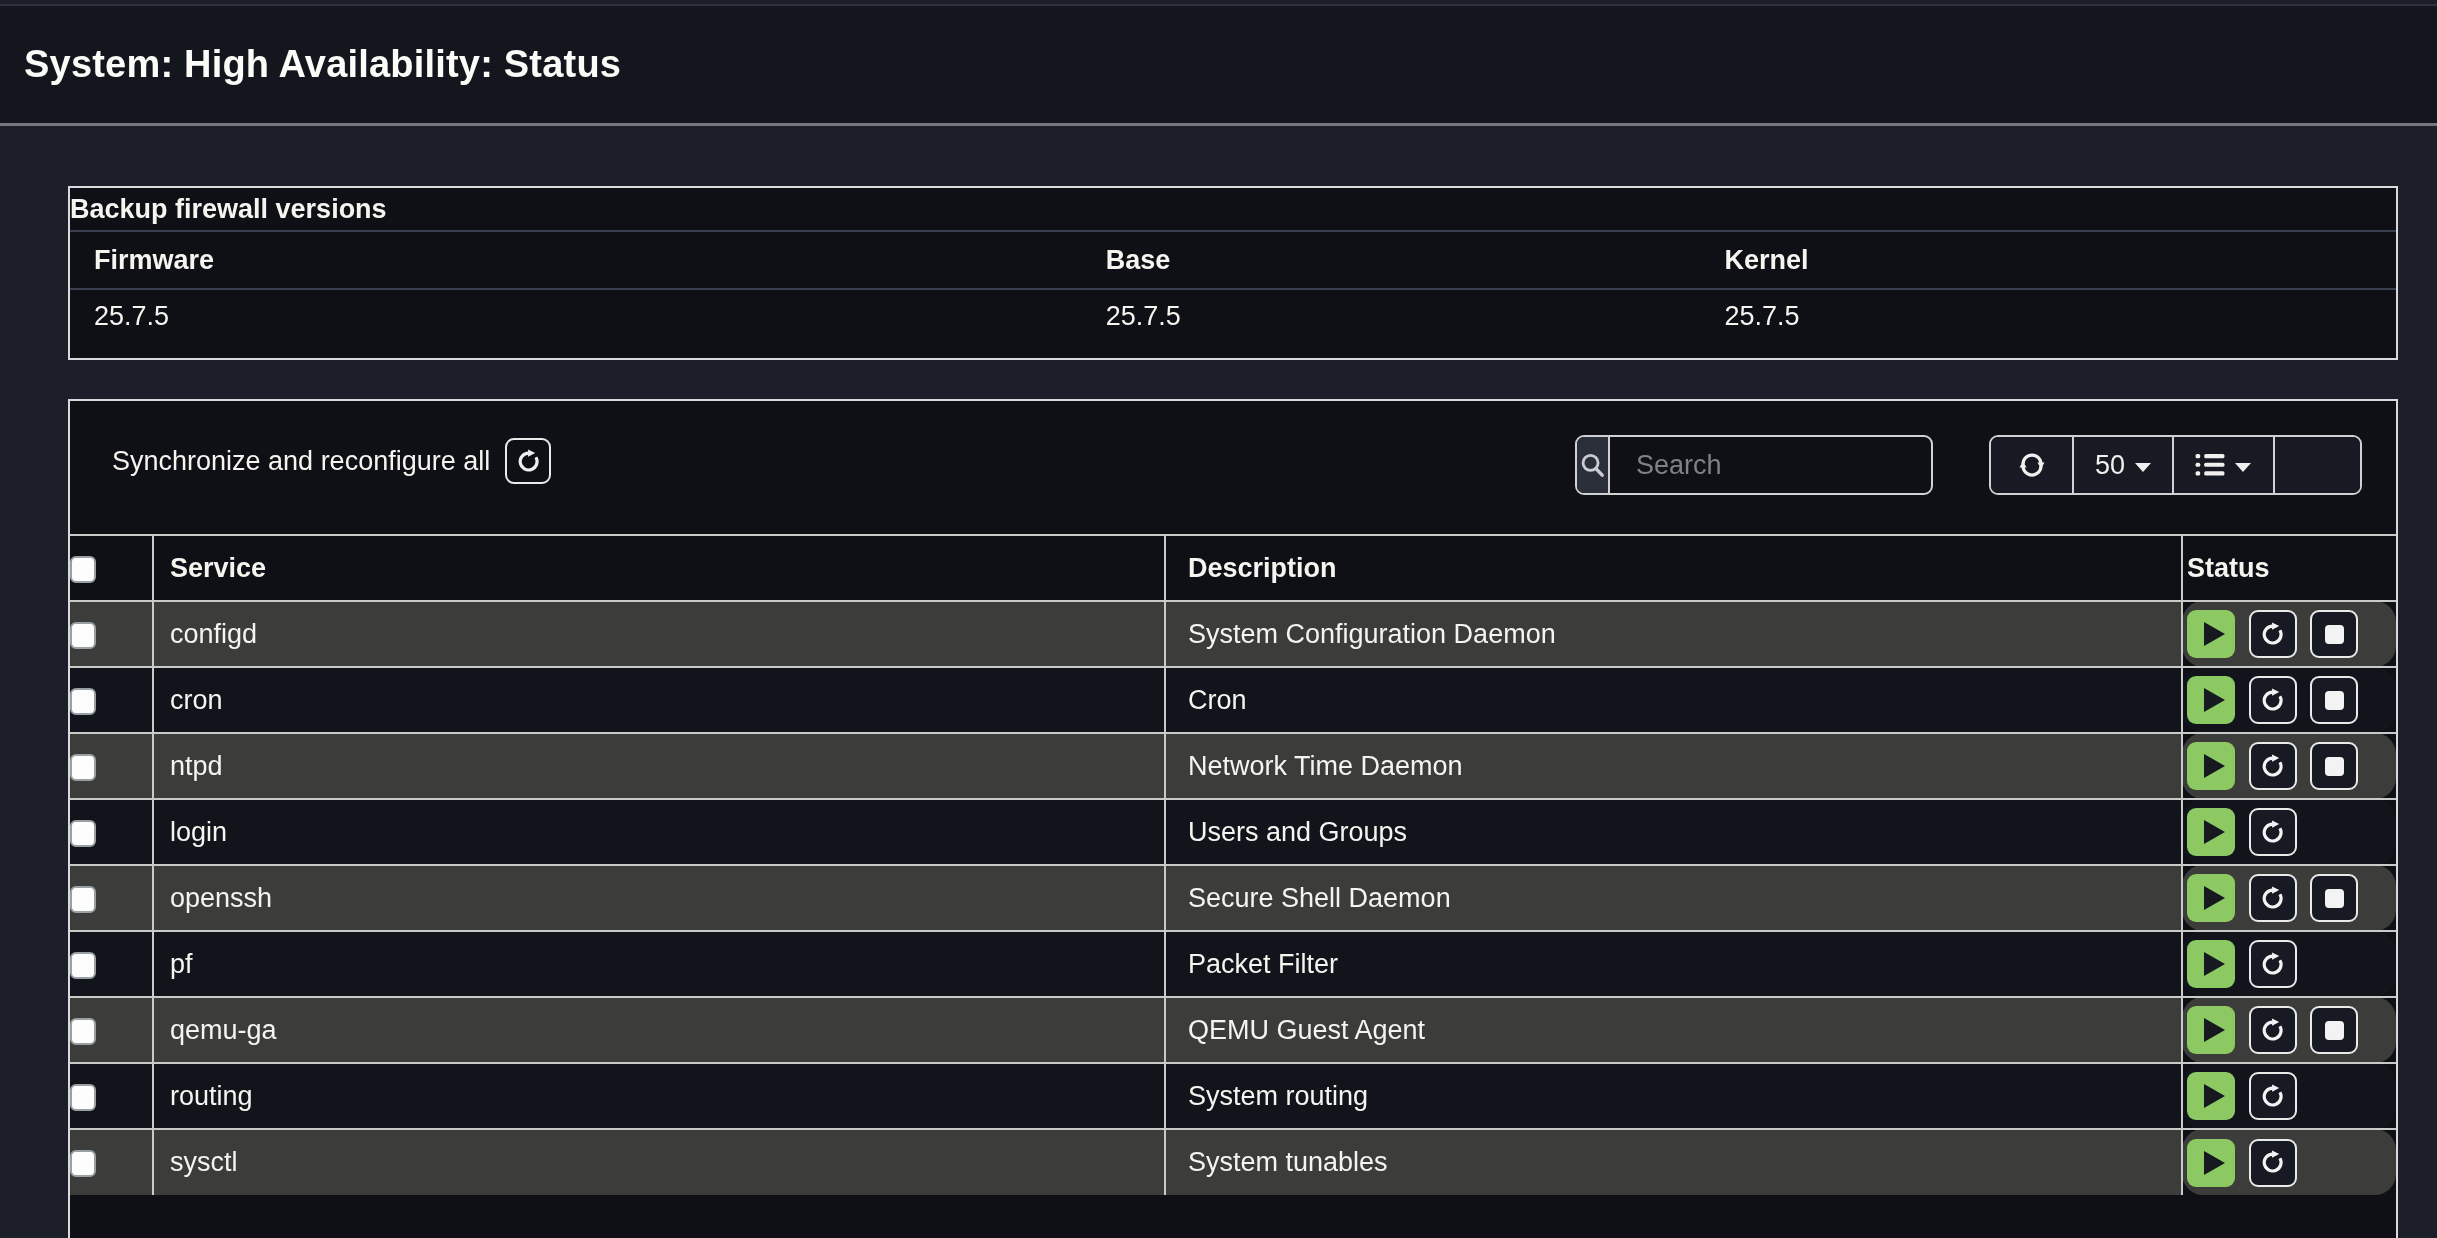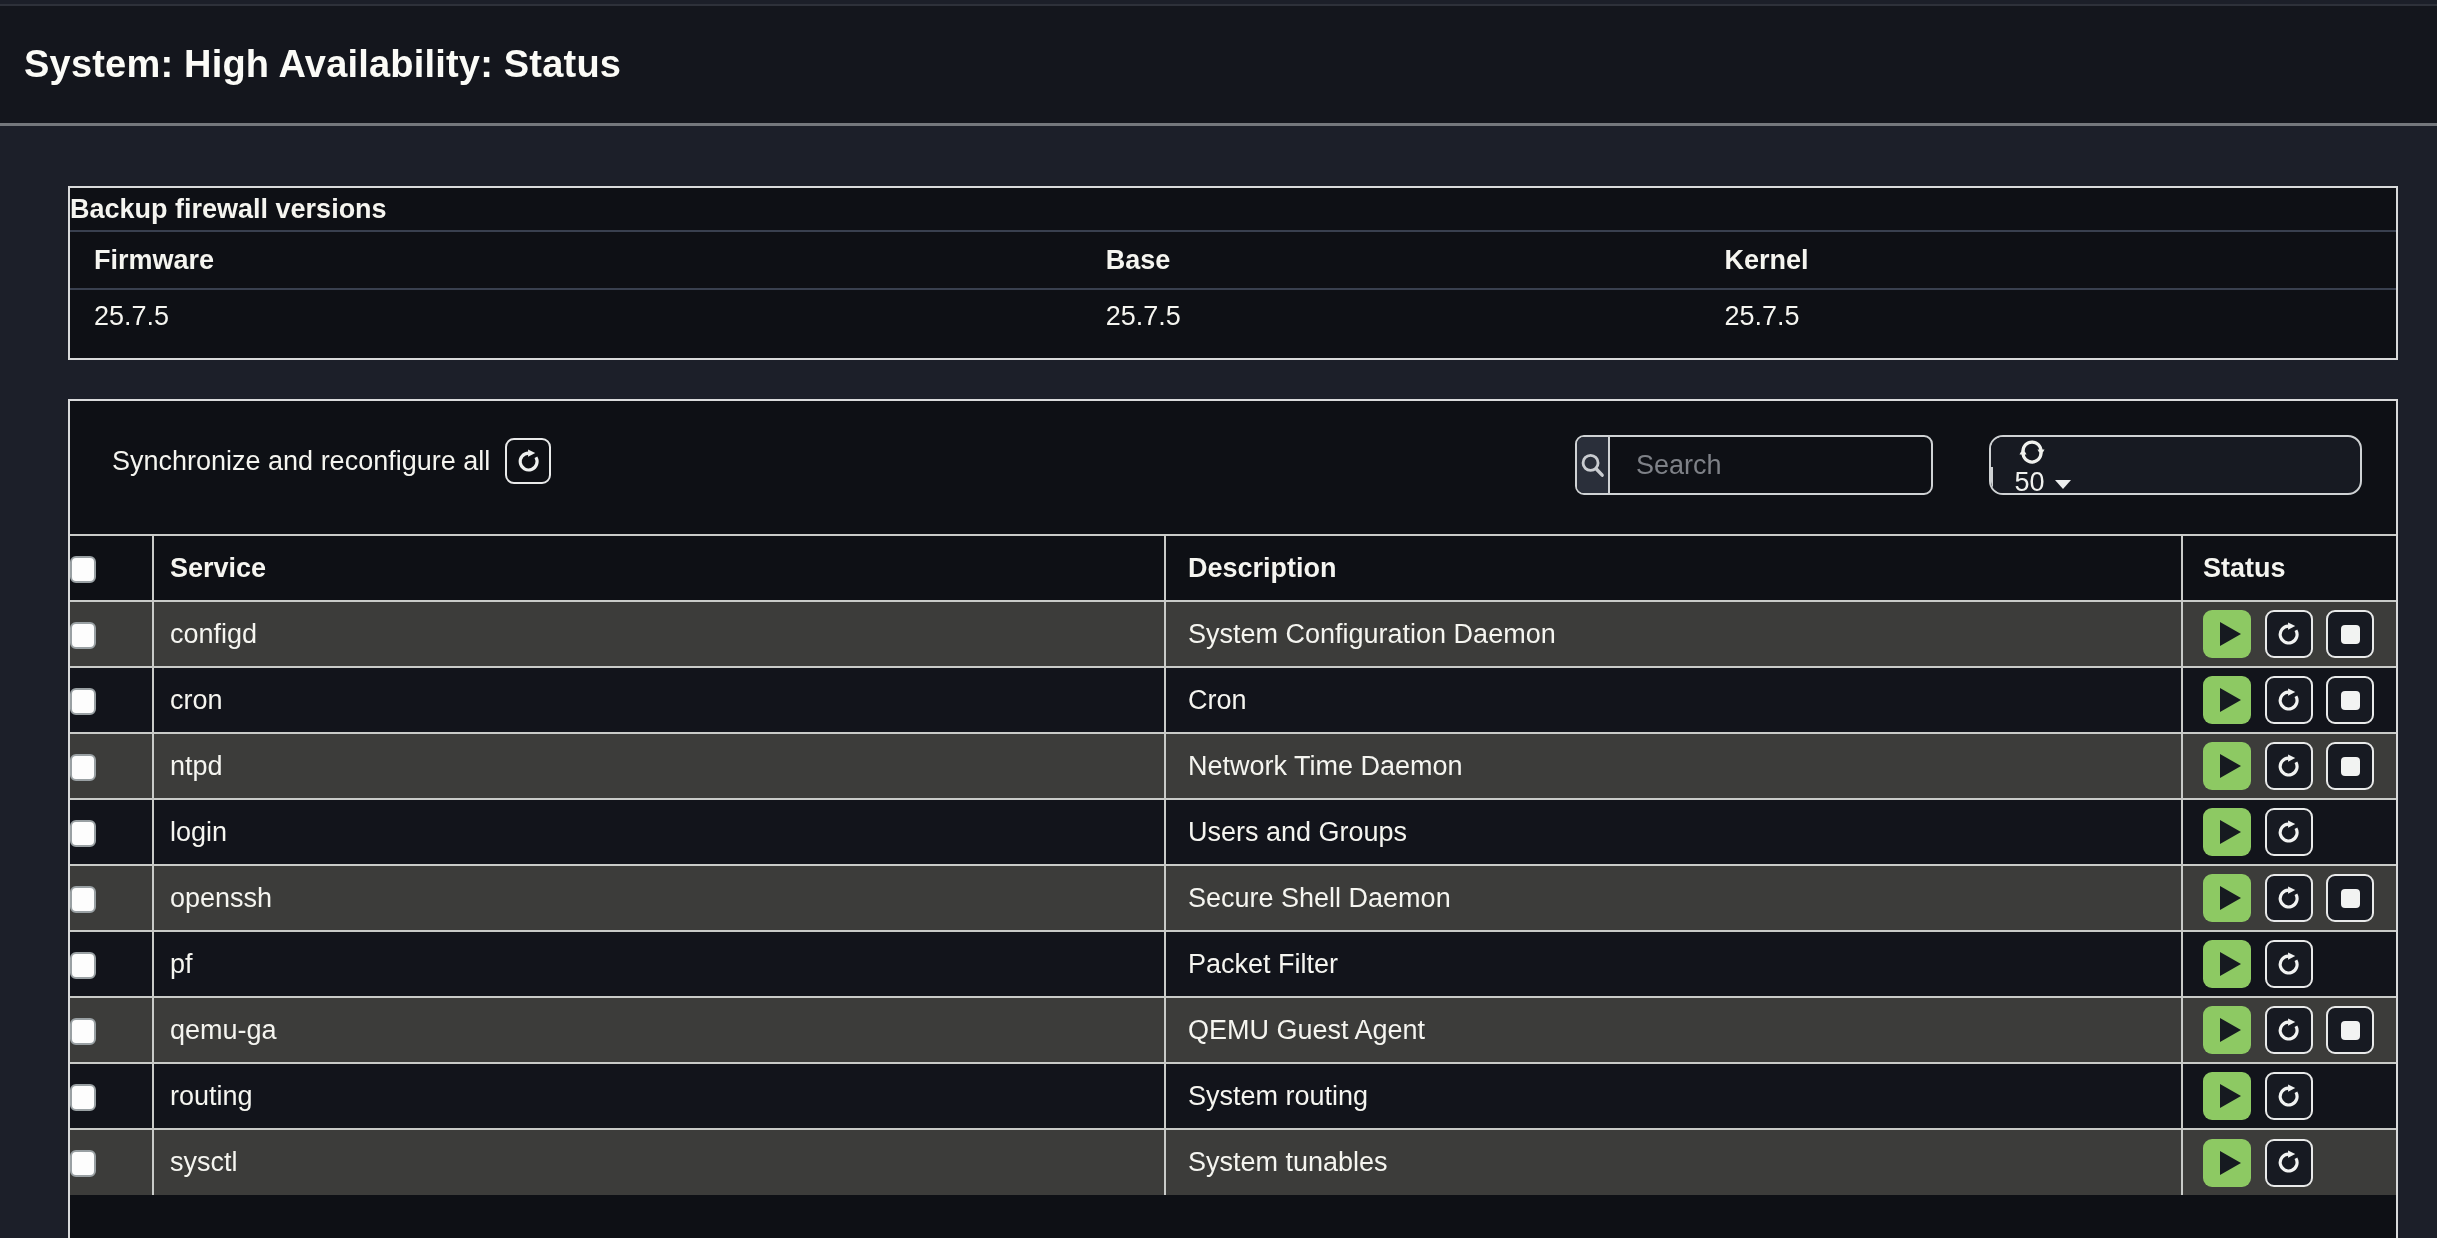--- a/index.html
+++ b/index.html
@@ -82,22 +82,22 @@
   }
   .search-addon svg{width:31px;height:31px;}
   .search-box input{
     flex:1;background:transparent;border:none;outline:none;
     color:#f0abfc;font-size:27px;padding-left:26px;
     font-family:"Liberation Sans","DejaVu Sans",sans-serif;
   }
   .search-box input::placeholder{color:var(--muted-text);}
   .btn-group{
     position:absolute;left:1919px;top:34px;width:373px;height:60px;
-    border:2px solid #cfd2d4;border-radius:14px;
-    display:flex;overflow:hidden;background:var(--button-bg);flex-direction:column;
+    border:2px solid #cfd2d4;border-radius:9px;
+    display:flex;overflow:hidden;background:var(--button-bg);
   }
   .seg{
     display:flex;align-items:center;justify-content:center;gap:10px;
     background:var(--button-bg);color:#f0f1ee;border:none;cursor:pointer;
     font-size:27px;font-family:inherit;
   }
   .seg + .seg{border-left:2px solid #cfd2d4;}
   .seg.refresh{width:82px;}
   .seg.pagesize{width:101px;}
   .seg.columns{width:102px;}
@@ -122,21 +122,21 @@
   table.grid thead tr{height:66px;}
   table.grid thead th{font-weight:700;border-top:none;}
   table.grid td + td, table.grid th + th{border-left:2px solid var(--cell-border);}
   tbody tr:nth-child(odd){background:var(--row-alt-bg);}
   tbody tr:nth-child(even){background:var(--row-dark-bg);}
   .col-check{width:83px;} .col-service{width:1012px;}
   .col-desc{width:1017px;} .col-status{width:214px;}
   .cell-check{text-align:center;}
   .cell-service{padding-left:16px;}
   .cell-desc{padding-left:22px;}
-  .cell-status{padding-left:20px;}
+  .cell-status{padding-left:4px;border-radius:21px;}
   .checkbox{
     display:inline-block;width:26px;height:27px;
     background:#fdfdfd;border:2px solid #99a0a3;border-radius:6px;
     vertical-align:middle;cursor:pointer;
   }
   .action-btn{
     display:inline-flex;align-items:center;justify-content:center;
     width:48px;height:48px;border-radius:9px;margin-right:6px;
     vertical-align:middle;cursor:pointer;border:none;
   }

